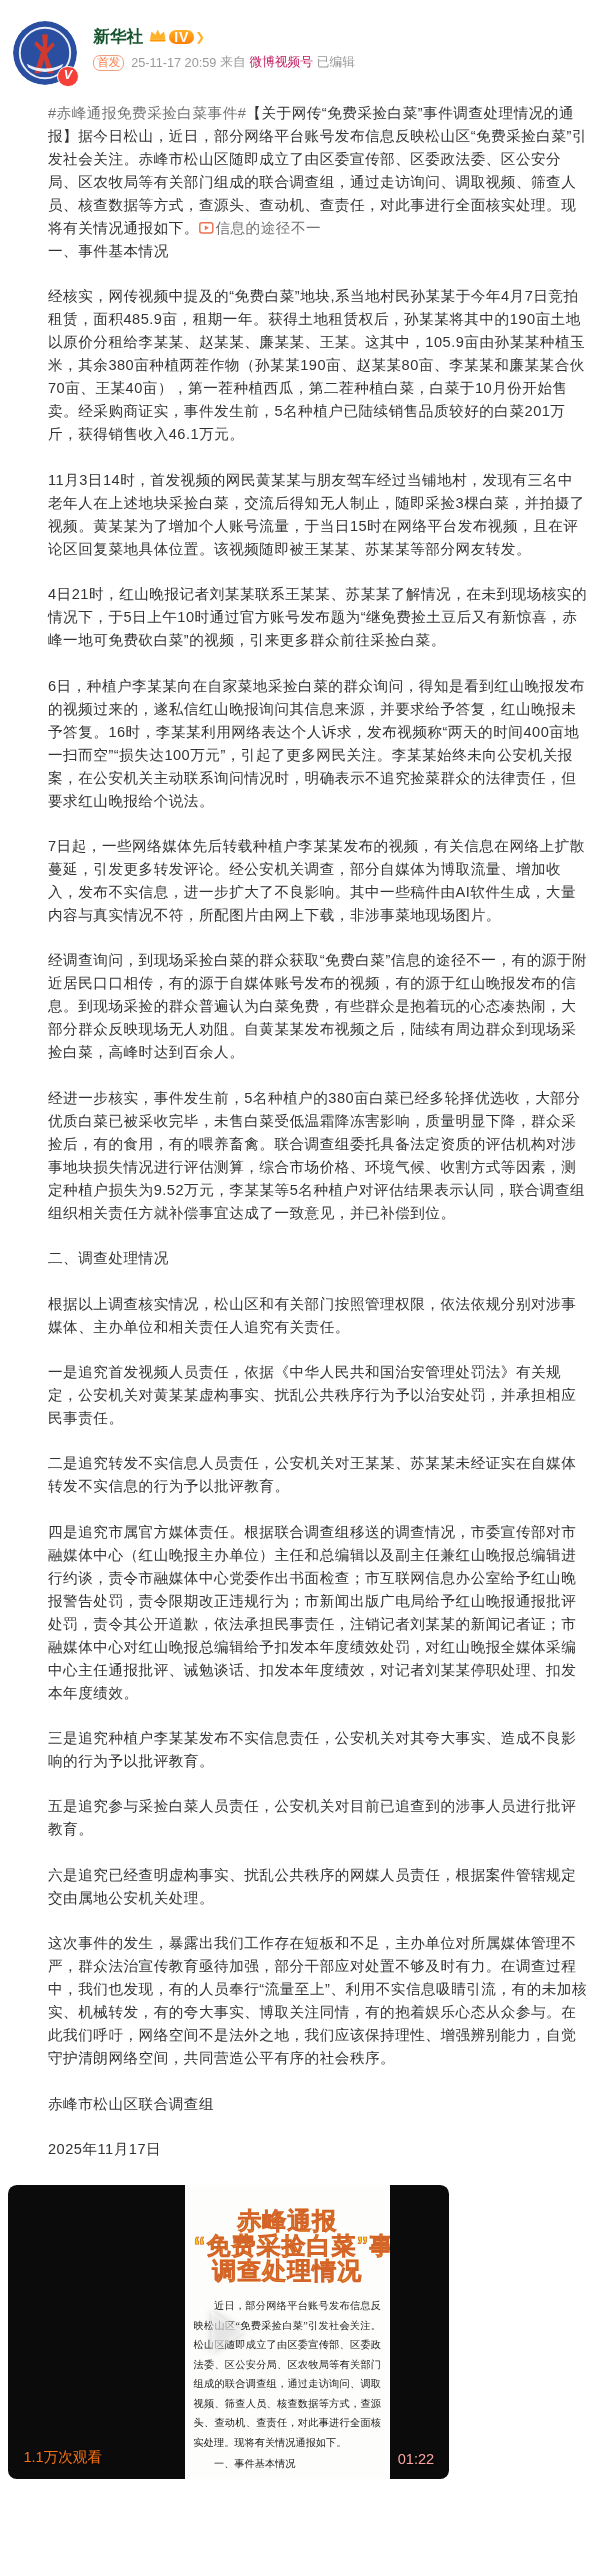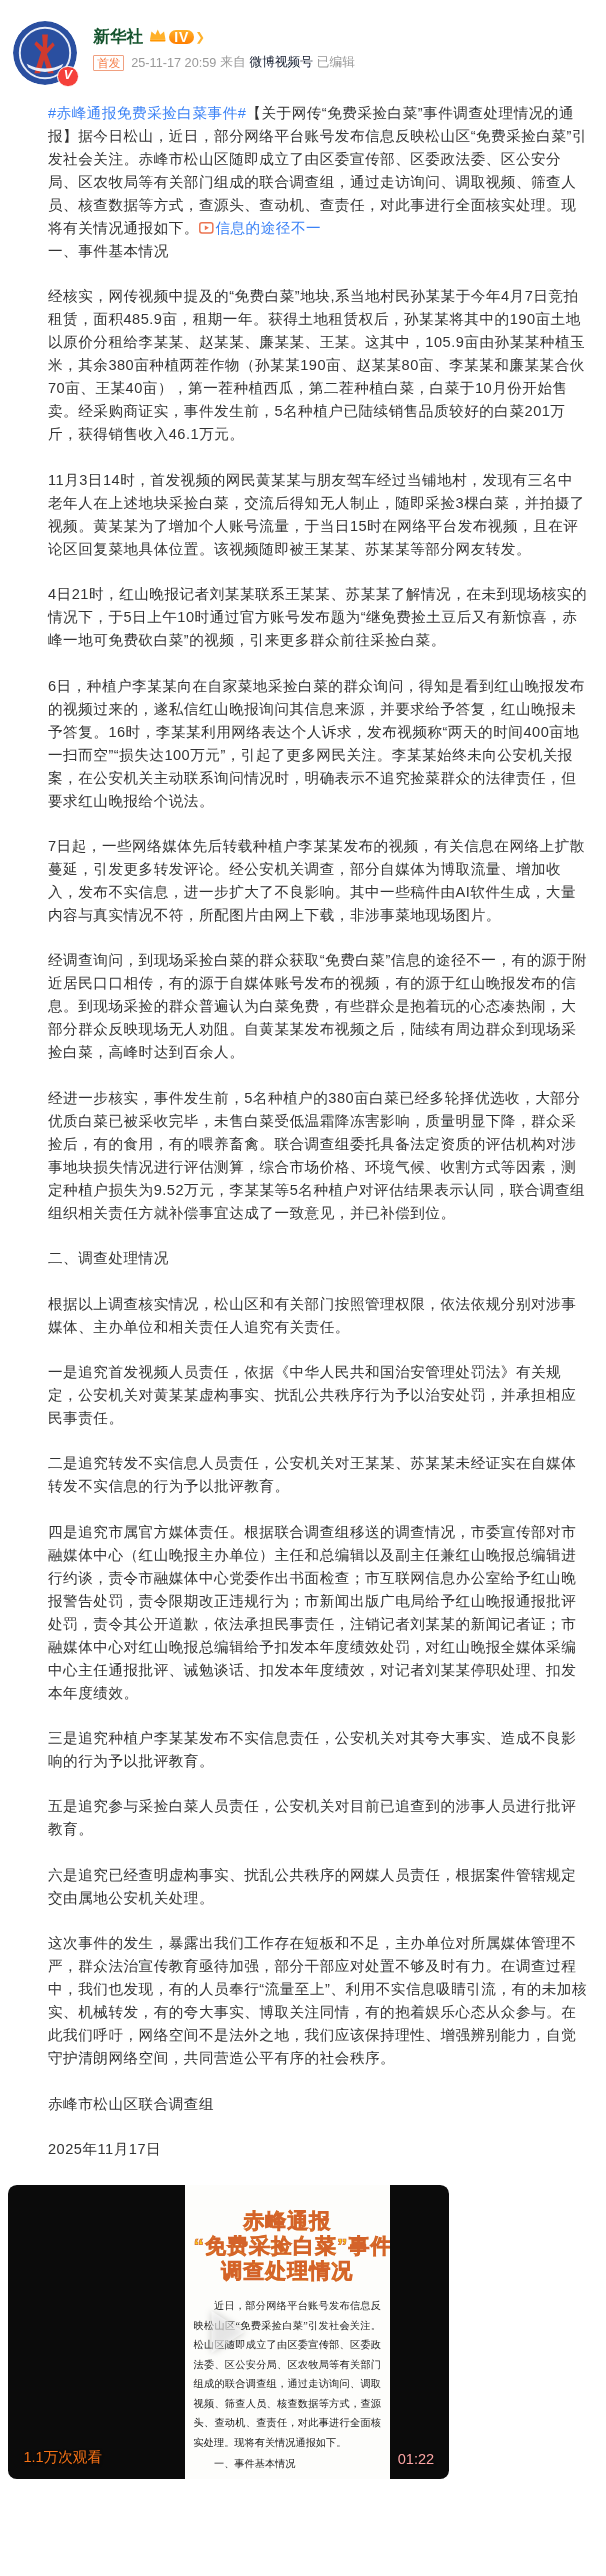--- a/index.html
+++ b/index.html
@@ -26,45 +26,45 @@
   .name{font-size:16.6px;font-weight:bold;color:#14532d;cursor:pointer;}
   .crown{margin-left:5.8px;display:inline-block;}
   .vip-pill{
     margin-left:2.9px;display:inline-block;height:14.6px;line-height:14.6px;padding:0 4.9px;
     border-radius:7.8px;background:linear-gradient(180deg,#ffb12b,#ff7e00);
     color:#fff;font-size:14px;font-weight:bold;letter-spacing:1px;
   }
   .vip-tail{color:#ffb12b;font-weight:bold;margin-left:1px;font-size:11.7px;}
   .meta-row{margin-top:6.8px;display:flex;align-items:center;font-size:12.7px;color:#999;}
   .first-badge{
-    color:#f57c45;border:1px solid #f0a080;border-radius:1px;
-    font-size:11.7px;line-height:13.6px;padding:0 2.9px;margin-right:6.8px;
+    color:#f57c45;border:1px solid #f0a080;border-radius:7px;
+    font-size:11.7px;line-height:13.6px;padding:0 2.9px;margin-right:6.8px;font-family:Liberation Serif, serif;
   }
   .meta-row .sep{margin:0 3.9px;}
-  .source{color:#0f172a;cursor:pointer;}
+  .source{color:#be185d;cursor:pointer;}
 
   
   .post-body{padding:16.6px 19.5px 0 48px;font-size:14.6px;line-height:23px;letter-spacing:0.5px;}
   .para{margin:0;}
   .para + .para{margin-top:22.4px;}
-  .hashtag,.video-link{color:#3b82f6;text-decoration:none;cursor:pointer;}
+  .hashtag,.video-link{color:#737373;text-decoration:none;cursor:pointer;}
   .video-link{white-space:nowrap;}
   .vicon{display:inline-block;vertical-align:-1px;margin-right:1.9px;}
 
   
   .video-card{
     position:relative;margin:24px 0 0 7.8px;width:441px;height:294px;
     background:#0b0b0b;border-radius:8.8px;overflow:hidden;cursor:pointer;
   }
   .doc{
     position:absolute;left:177px;top:0;width:205px;height:294px;
     background:#fdfdfb;box-sizing:border-box;padding:23.4px 8.8px 0 8.8px;overflow:hidden;
   }
   .doc-title{
-    text-align:center;font-weight:bold;font-size:21px;line-height:25px;
+    text-align:center;font-weight:bold;font-size:24px;line-height:25px;
     color:#ffd718;-webkit-text-stroke:0.7px #d4632a;letter-spacing:1px;
     font-family:"Liberation Sans","DejaVu Sans",sans-serif;margin-bottom:12.7px;
   }
   .doc-title div{white-space:nowrap;}
   .doc-body{font-family:"Liberation Serif","DejaVu Serif",serif;font-size:10.2px;line-height:19.5px;color:#1a1a1a;text-align:justify;}
   .doc-body p{margin:0 0 1.9px 0;text-indent:2em;}
   .play{
     position:absolute;left:50%;top:50%;transform:translate(-50%,-50%);
     width:0;height:0;border-style:solid;border-width:21.4px 0 21.4px 33px;
     border-color:transparent transparent transparent rgba(255,255,255,.55);

